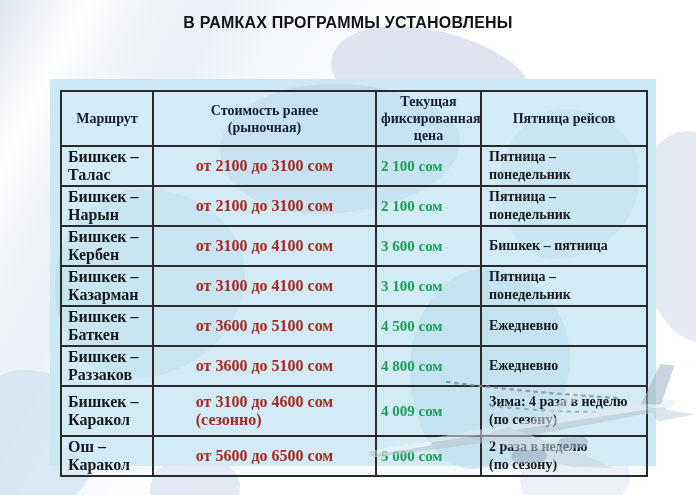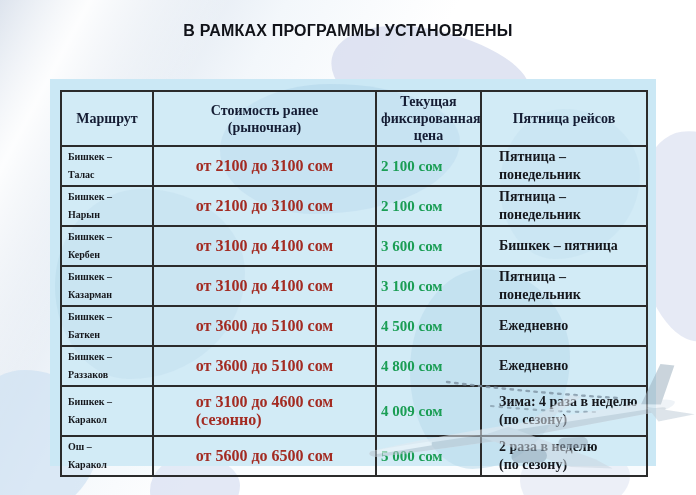--- a/index.html
+++ b/index.html
@@ -15,46 +15,46 @@
   .blob.b-left    {left:-40px; top:370px; width:140px; height:150px; background:#cfe1f2; opacity:.7;}
   .blob.b-right   {left:636px; top:130px; width:130px; height:210px; background:#d6dcee; opacity:.6; transform:rotate(-8deg);}
   .blob.b-bottom  {left:150px; top:455px; width:90px;  height:70px;  background:#ccd5ec; opacity:.55;}
   .blob.b-bottom2 {left:520px; top:445px; width:110px; height:70px;  background:#d9dff0; opacity:.5;}
   
   .beam{position:absolute; left:-120px; top:-180px; width:260px; height:640px; pointer-events:none;
     background:linear-gradient(to right, rgba(255,255,255,0), rgba(255,255,255,.95) 52%, rgba(255,255,255,0));
     transform:rotate(28deg); }
 
   
-  .title-block{position:absolute; left:0; top:20px; width:100%; text-align:center; z-index:4;
+  .title-block{position:absolute; left:0; top:12px; width:100%; text-align:center; z-index:4;
     font-family:"Liberation Sans", sans-serif; color:#111319;}
   .title-line{font-weight:bold; font-size:16px; line-height:22px; letter-spacing:.2px;}
   .title-sub {font-weight:bold; font-size:13.5px; line-height:18px; margin-top:3px; letter-spacing:.3px;}
 
   
   .panel{position:absolute; left:50px; top:79px; width:606px; height:387px;
     background:var(--c-panel-bg,#cbe8f5); z-index:1;}
   .panel .blob.p1{left:170px; top:5px;   width:240px; height:130px; background:#b2d6e9; opacity:.55;}
   .panel .blob.p2{left:5px;   top:110px; width:190px; height:190px; background:#b7d9ea; opacity:.5;}
   .panel .blob.p3{left:360px; top:190px; width:160px; height:200px; background:#abd1e6; opacity:.55;}
   .panel .blob.p4{left:450px; top:30px;  width:140px; height:150px; background:#b9dbec; opacity:.45;}
 
   table.routes{position:absolute; left:10px; top:11px; width:586px; border-collapse:collapse;
     table-layout:fixed; z-index:2;}
   .routes th,.routes td{border:2px solid var(--c-border,#2b2b2b); vertical-align:middle;
     white-space:pre-line; padding:1px 4px; background:rgba(230,243,250,.25);}
   .routes th{font-size:14px; font-weight:bold; color:var(--c-header-text,#141c33); text-align:center; line-height:17px;}
   .routes col.c-route{width:92px;} .routes col.c-old{width:223px;}
   .routes col.c-fix{width:105px;}  .routes col.c-freq{width:166px;}
   tr.hdr{height:55px;} tr.row{height:36px;} tr.row.tall{height:50px;} tr.row.last{height:35px;}
-  td.route{font-size:10px; font-weight:bold; color:var(--c-body-text,#15171c); text-align:left; padding-left:6px; line-height:18px;}
+  td.route{font-size:16px; font-weight:bold; color:var(--c-body-text,#15171c); text-align:left; padding-left:6px; line-height:18px;}
   td.old  {font-size:16px; font-weight:bold; color:var(--c-old-price,#a32b22); text-align:center; line-height:18px;}
   td.old .wrap{display:inline-block; text-align:left;}
   td.fix  {font-size:15px; font-weight:bold; color:var(--c-fixed-price,#1b9e55); }
-  td.freq {font-size:14px; font-weight:bold; color:var(--c-body-text,#15171c); text-align:left; padding-left:17px; line-height:18px;}
+  td.freq {font-size:14px; font-weight:bold; color:var(--c-body-text,#15171c); text-align:left; padding-left:7px; line-height:18px;}
 
   
   .plane{position:absolute; left:362px; top:362px; width:336px; height:122px; z-index:5;
     opacity:.55; transform:rotate(-2deg); pointer-events:none;}
   .trail{position:absolute; left:443px; top:370px; width:240px; height:46px; z-index:5;
     opacity:.8; pointer-events:none;}
 </style>
 </head>
 <body>
 

